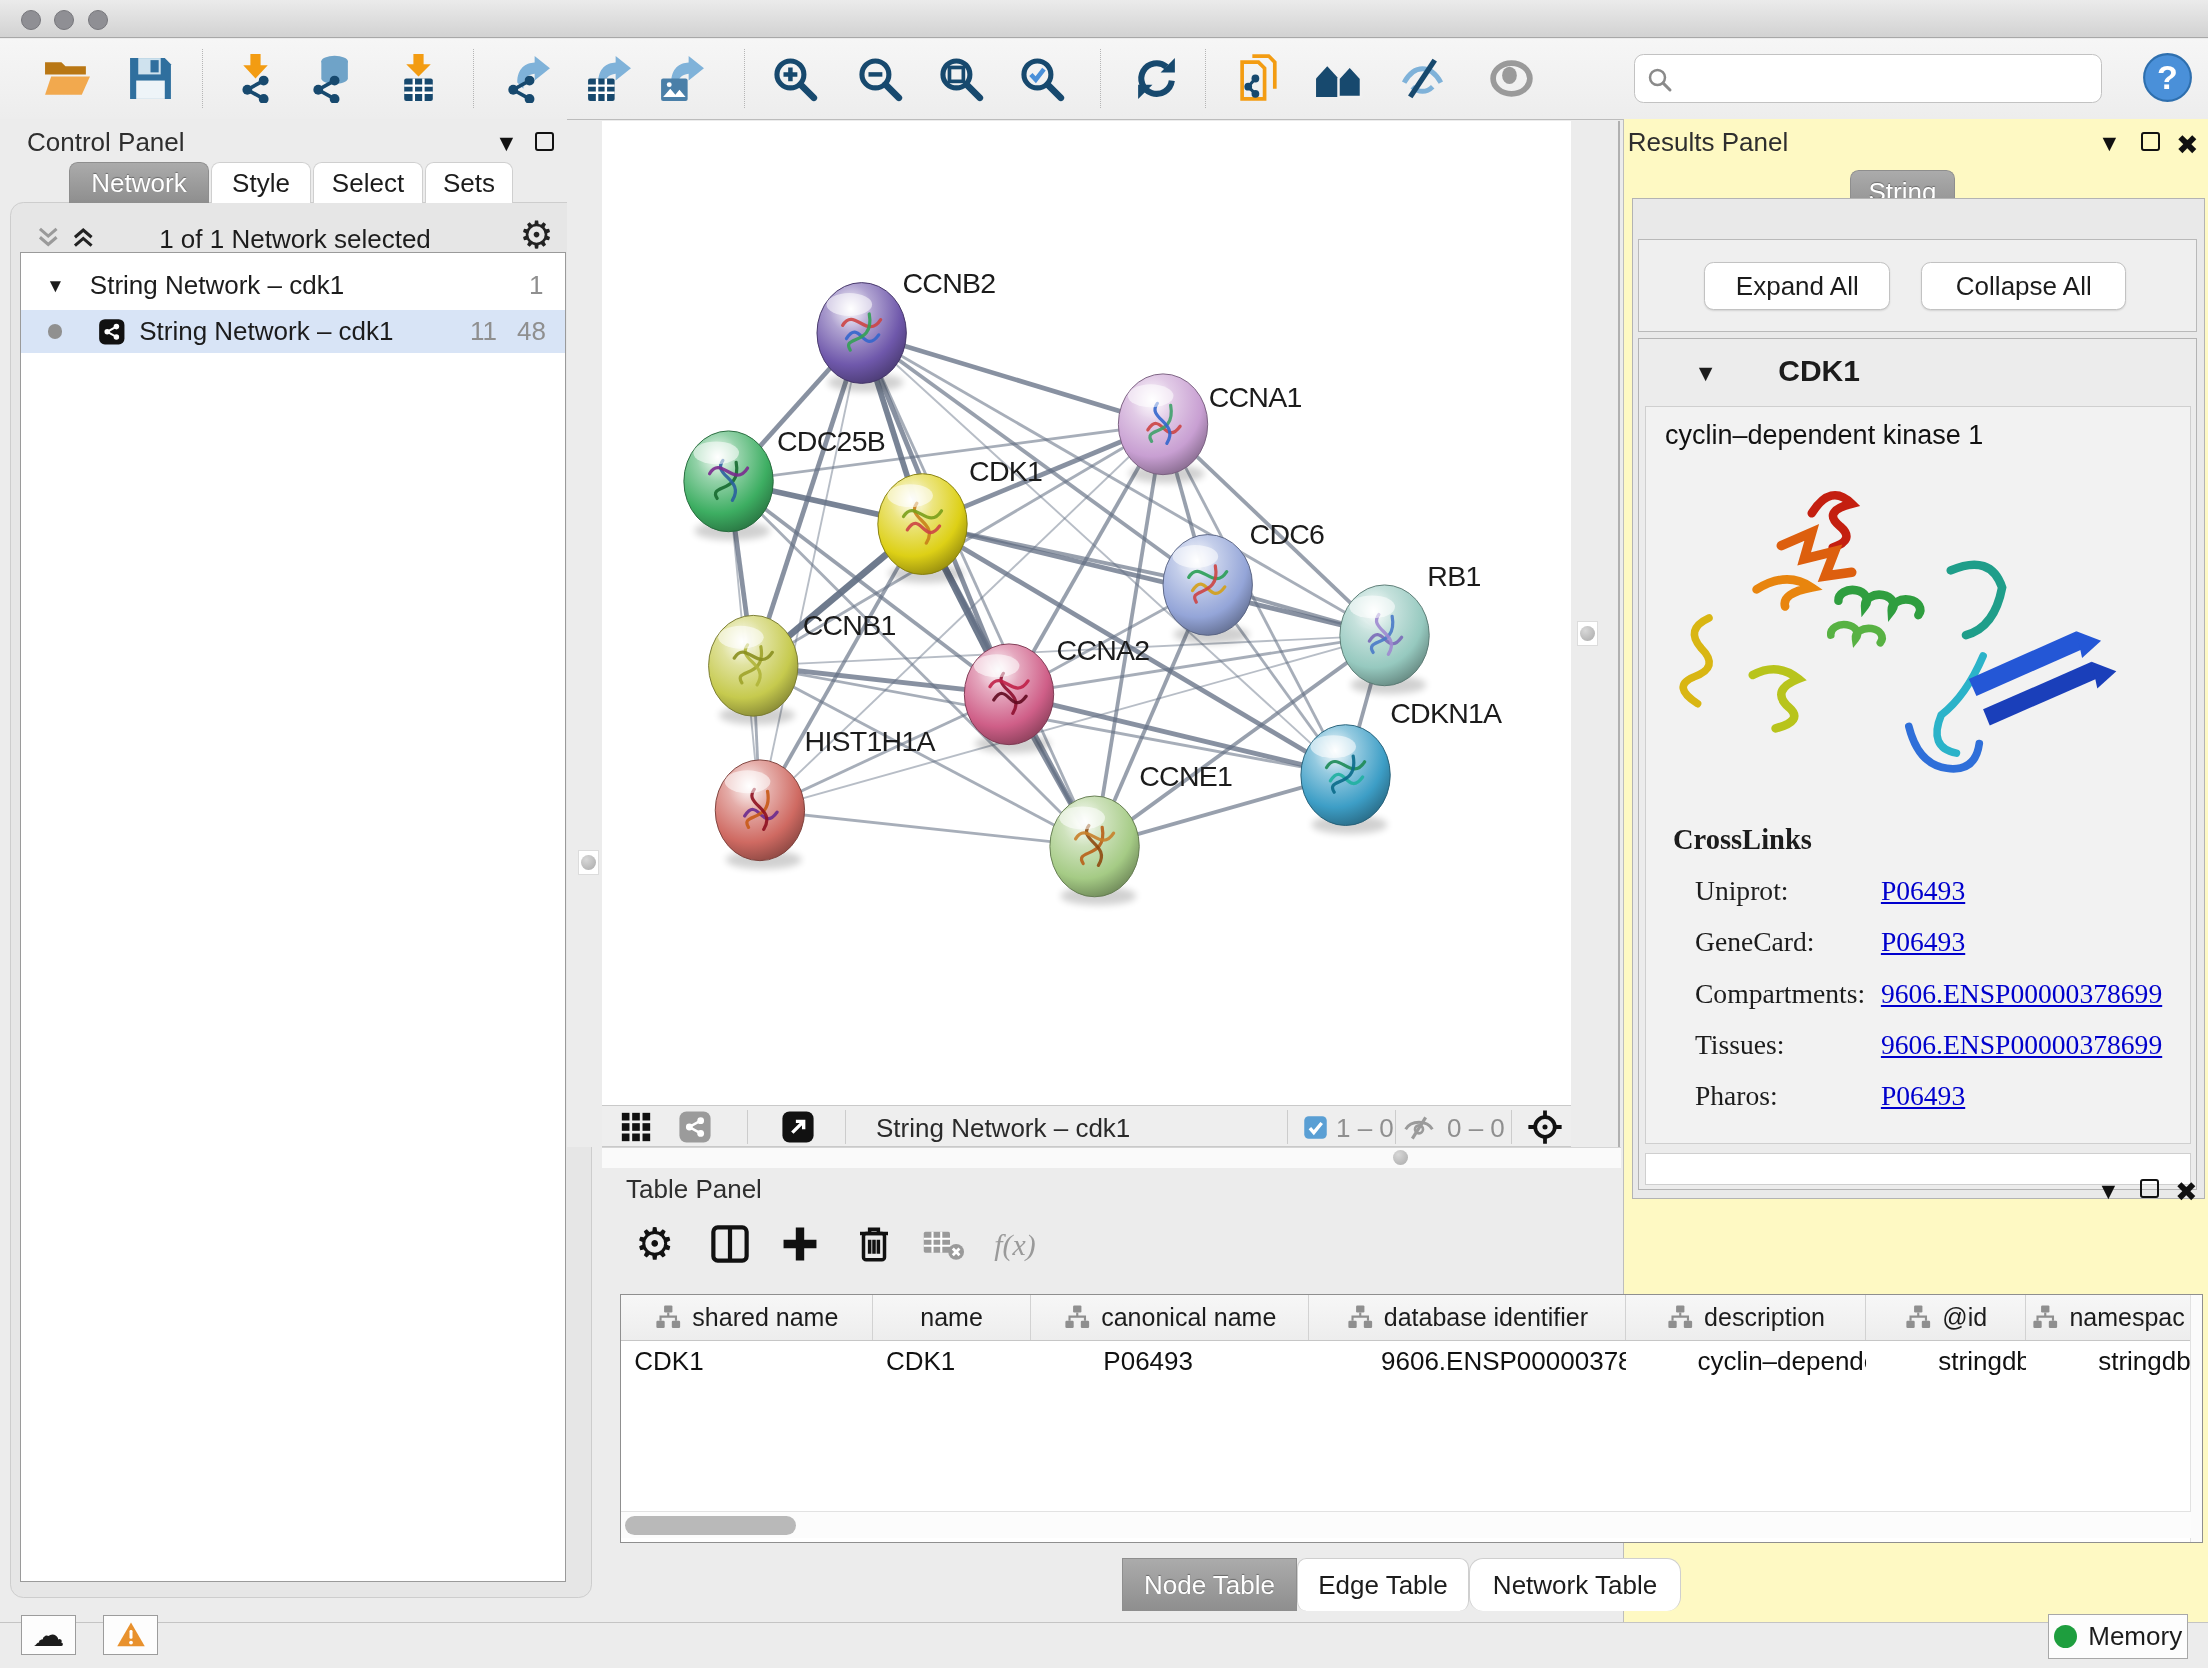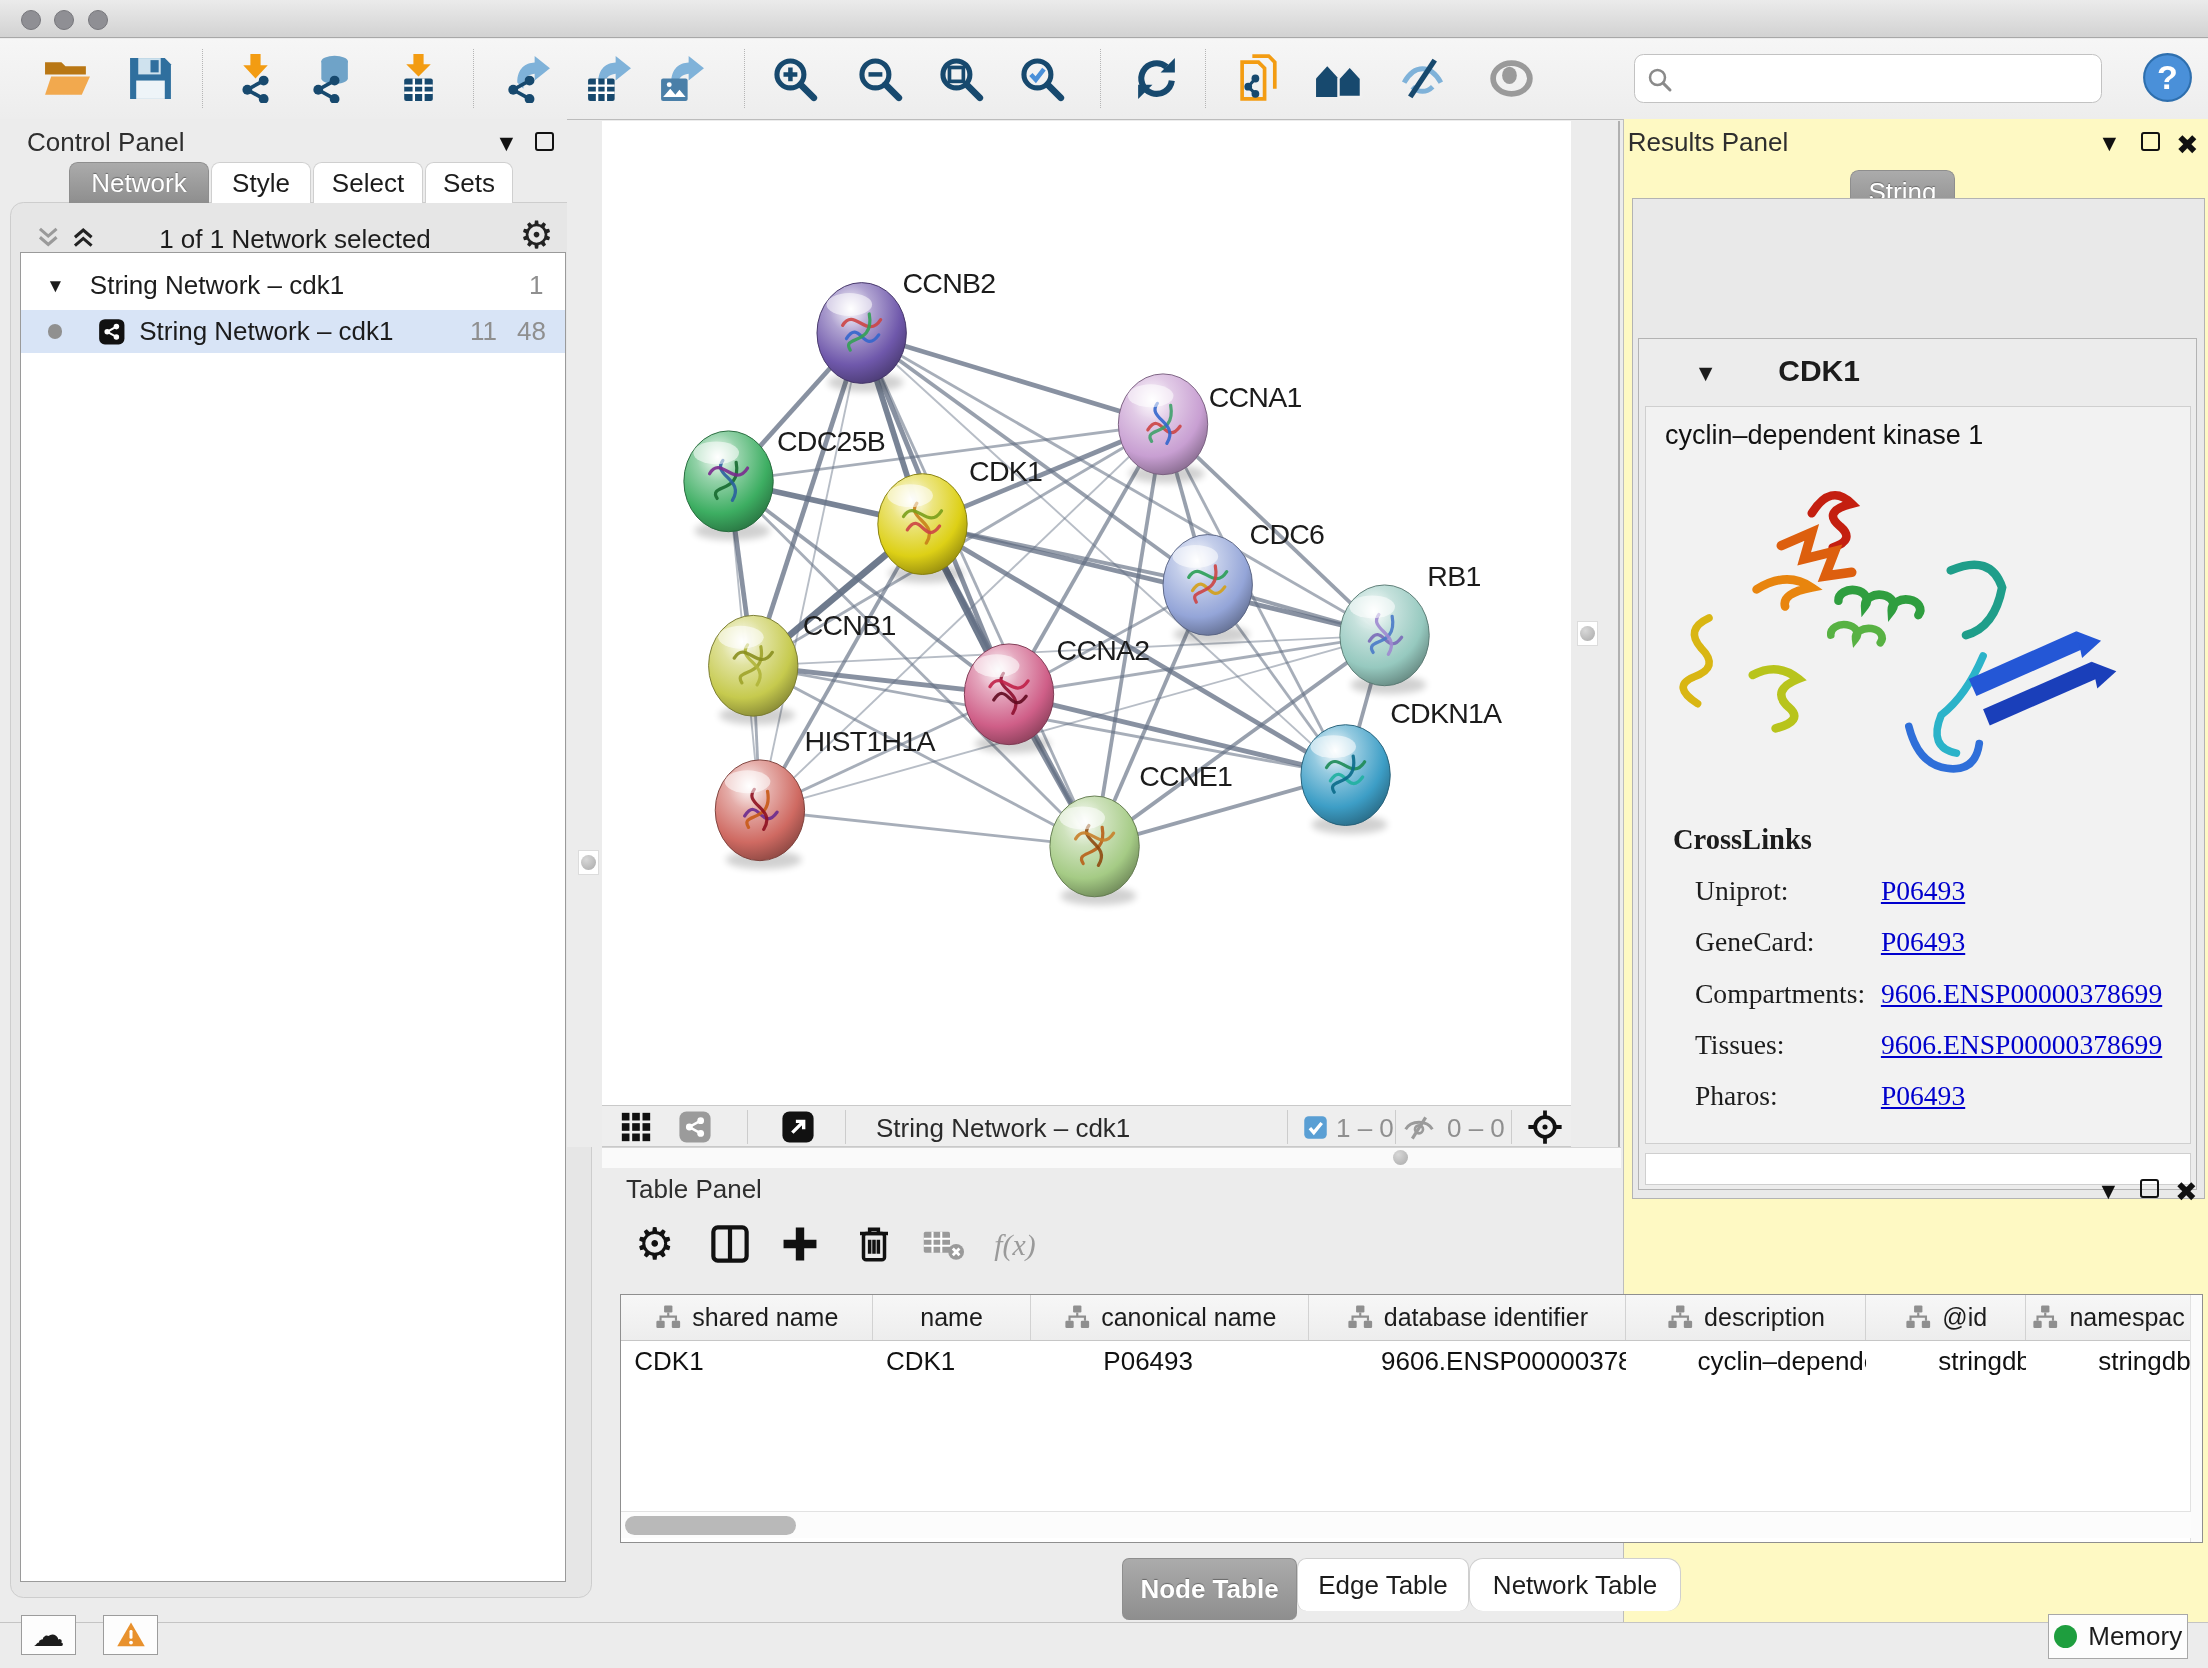--- a/index.html
+++ b/index.html
@@ -639,20 +639,24 @@
 
 <div class="abs rp">
   <div class="abs panel-title" style="left:3.8px;top:7.6px">Results Panel</div>
   <div class="panel-ctl" style="left:474px;top:11.4px">▼</div>
   <div class="panel-ctl max-box" style="left:517px;top:13.3px"></div>
   <div class="panel-ctl" style="left:552px;top:9.5px;font-size:27px">✖</div>
 
   <div class="tab sel" style="left:226px;top:51px;width:105px;height:44px;position:absolute;border-radius:8.6px">String</div>
 
   <div class="rp-outer">
+    <div class="rp-btnbox">
+      <div class="rp-button" style="left:65px;width:186px">Expand All</div>
+      <div class="rp-button" style="left:282px;width:205px">Collapse All</div>
+    </div>
 
     <div class="rp-section">
       <div class="abs" style="left:55px;top:21px;font-size:23px">▼</div>
       <div class="abs rp-gene" style="left:139px;top:15px">CDK1</div>
 
       <div class="rp-inner">
         <div class="rp-desc">cyclin–dependent kinase 1</div>
 
         <svg class="abs" style="left:23px;top:51px" width="533" height="358" viewBox="0 0 560 376">
           <g fill="none" stroke-linecap="round">
@@ -827,16 +831,16 @@
         <rect x="10.8" y="8" width="2.4" height="7" rx="1" fill="#fff"></rect>
         <circle cx="12" cy="18" r="1.5" fill="#fff"></circle>
     </svg>
   </div>
   <div class="sb-btn" style="left:2048px;width:140px;height:45px;top:-9.5px;border:1px solid #a8a8a8">
     <span class="mem-dot"></span>
     <span class="mem-label">Memory</span>
   </div>
 </div>
 
-<div class="tab sel" style="left: 1122px; top: 1558px; width: 175px; height: 62px; border-radius: 7px; position: absolute; font-weight: bold;">Node Table</div>
+<div class="tab sel" style="left: 1122px; top: 1558px; width: 175px; height: 53px; border-radius: 0; position: absolute;">Node Table</div>
 <div class="tab" style="left: 1297px; top: 1558px; width: 172px; height: 53px; border-radius: 9.5px; position: absolute;">Edge Table</div>
 <div class="tab" style="left: 1469px; top: 1558px; width: 212px; height: 53px; border-radius: 14px; position: absolute;">Network Table</div>
 
 
 </body></html>

